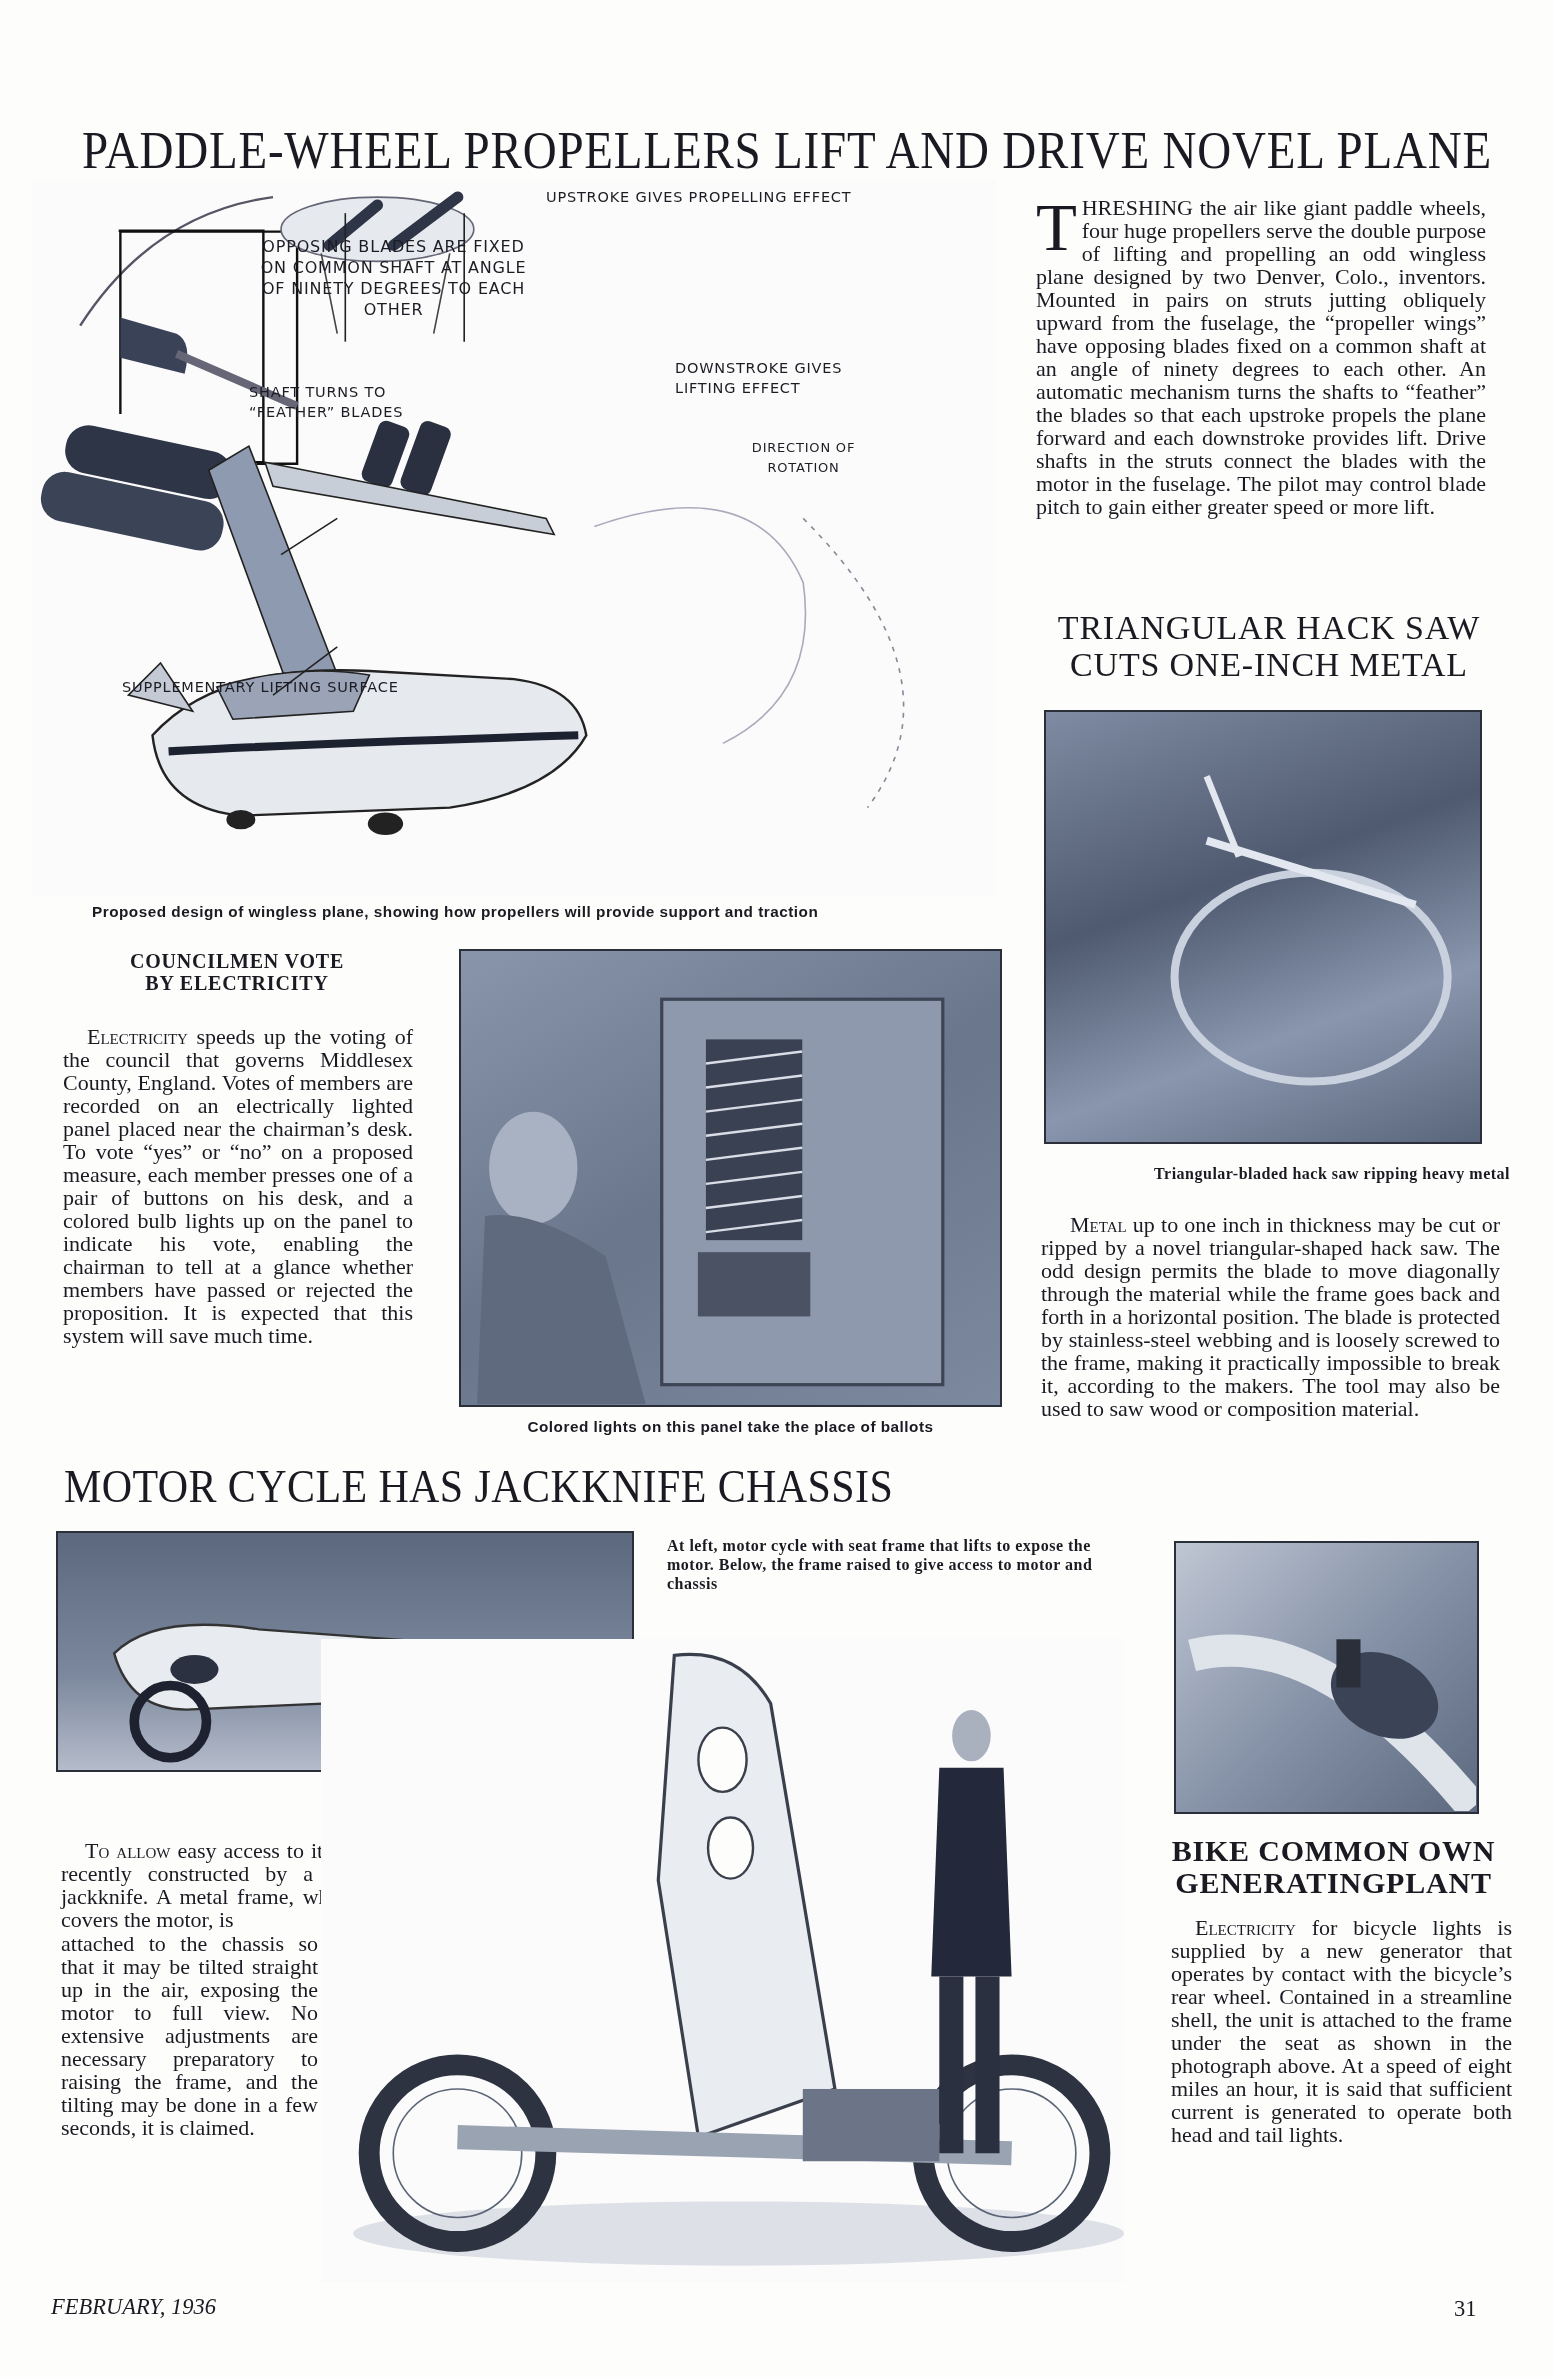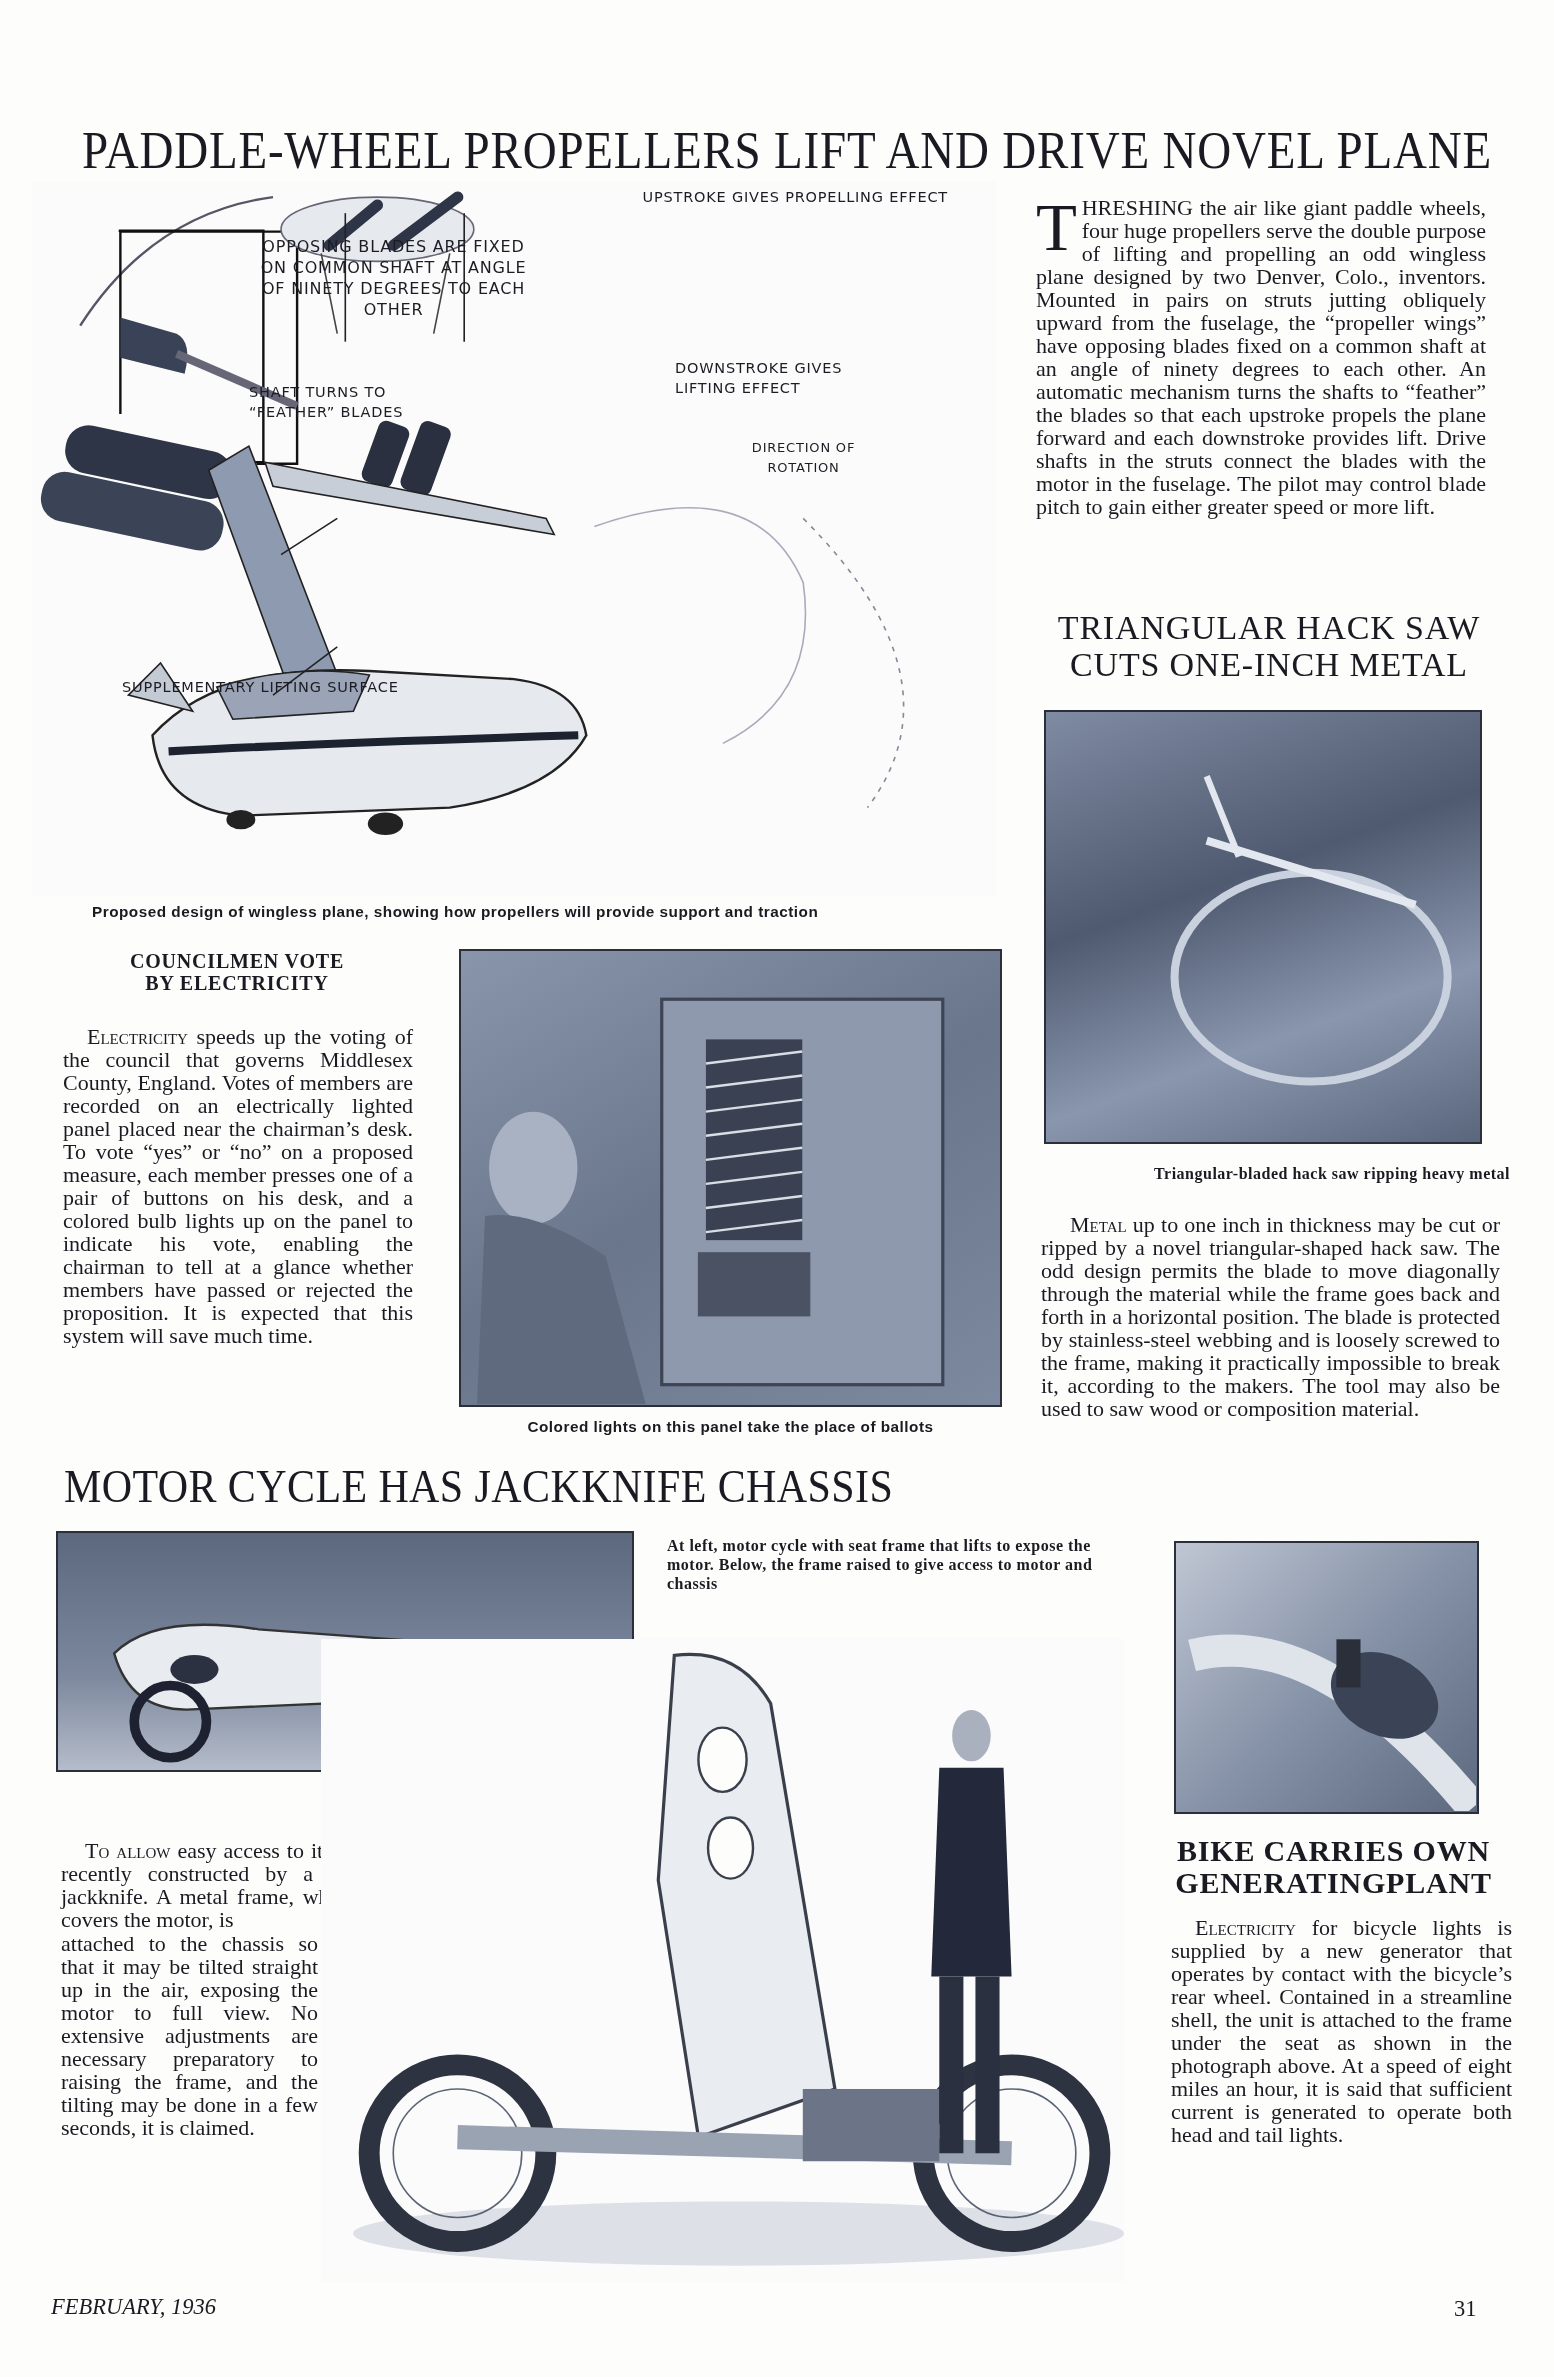--- a/index.html
+++ b/index.html
@@ -76,21 +76,21 @@
     <line x1="520" y1="90" x2="500" y2="190" stroke="#444" stroke-width="2"></line>
     <line x1="390" y1="40" x2="390" y2="200" stroke="#222" stroke-width="2"></line>
     <line x1="538" y1="40" x2="538" y2="200" stroke="#222" stroke-width="2"></line>
 
     <path d="M 700 430 Q 900 360 960 500 Q 980 640 860 700" stroke="#aab" stroke-width="2" fill="none"></path>
 
     <line x1="300" y1="640" x2="380" y2="580" stroke="#222" stroke-width="2"></line>
     <line x1="380" y1="420" x2="310" y2="465" stroke="#222" stroke-width="2"></line>
   </svg>
 
-  <div class="abs label-art" style="left:514px;top:6.4px;width:402px;font-size:14.5px;text-align:right;">UPSTROKE GIVES PROPELLING EFFECT</div>
+  <div class="abs label-art" style="left:514px;top:6.4px;width:402px;font-size:14.5px;">UPSTROKE GIVES PROPELLING EFFECT</div>
   <div class="abs label-art" style="left:217px;top:55px;width:289px;font-size:16px;line-height:21px;text-align:center;">OPPOSING BLADES ARE FIXED ON COMMON SHAFT AT ANGLE OF NINETY DEGREES TO EACH OTHER</div>
   <div class="abs label-art" style="left:217px;top:201px;width:209px;font-size:14.5px;">SHAFT TURNS TO “FEATHER” BLADES</div>
   <div class="abs label-art" style="left:643px;top:177px;width:185px;font-size:14.5px;">DOWNSTROKE GIVES LIFTING EFFECT</div>
   <div class="abs label-art" style="left:707px;top:257px;width:129px;font-size:13px;text-align:center;">DIRECTION OF ROTATION</div>
   <div class="abs label-art" style="left:90px;top:496px;width:369px;font-size:14.5px;">SUPPLEMENTARY LIFTING SURFACE</div>
 </div>
 
 <div class="abs caption" style="left:92px;top:903px;width:900px;">Proposed design of wingless plane, showing how propellers will provide support and traction</div>
 
 <div class="abs body-text" style="left:1036px;top:196px;width:450px;">
@@ -179,21 +179,21 @@
 </div>
 
 <div class="abs photo" style="left:1174px;top:1541px;width:305px;height:273px;background:linear-gradient(135deg,#bfc6d3 0%,#8793a8 50%,#5d697f 100%);">
   <svg width="300" height="268" viewBox="0 0 374 334">
     <path d="M 20 140 Q 180 100 370 330" stroke="#dfe3ea" stroke-width="40" fill="none"></path>
     <ellipse cx="260" cy="190" rx="70" ry="50" fill="#3b4356" transform="rotate(25 260 190)"></ellipse>
     <rect x="200" y="120" width="30" height="60" fill="#2a2f3a"></rect>
   </svg>
 </div>
 <div class="abs sec-head" style="left:1157px;top:1835px;width:353px;font-size:30px;">
-  <div>BIKE CARRIES OWN</div>
+  <div>BIKE COMMON OWN</div>
   <div>GENERATINGPLANT</div>
 </div>
 <div class="abs body-text" style="left:1171px;top:1916px;width:341px;text-indent:24px;">
   <span class="sc">Electricity</span><span> for bicycle lights is supplied by a new generator that operates by contact with the bicycle’s rear wheel. Contained in a streamline shell, the unit is attached to the frame under the seat as shown in the photograph above. At a speed of eight miles an hour, it is said that sufficient current is generated to operate both head and tail lights.</span>
 </div>
 
 <div class="abs folio" style="left:51px;top:2294px;font-style:italic;">FEBRUARY, 1936</div>
 <div class="abs folio" style="left:1454px;top:2296px;">31</div>
 
 

